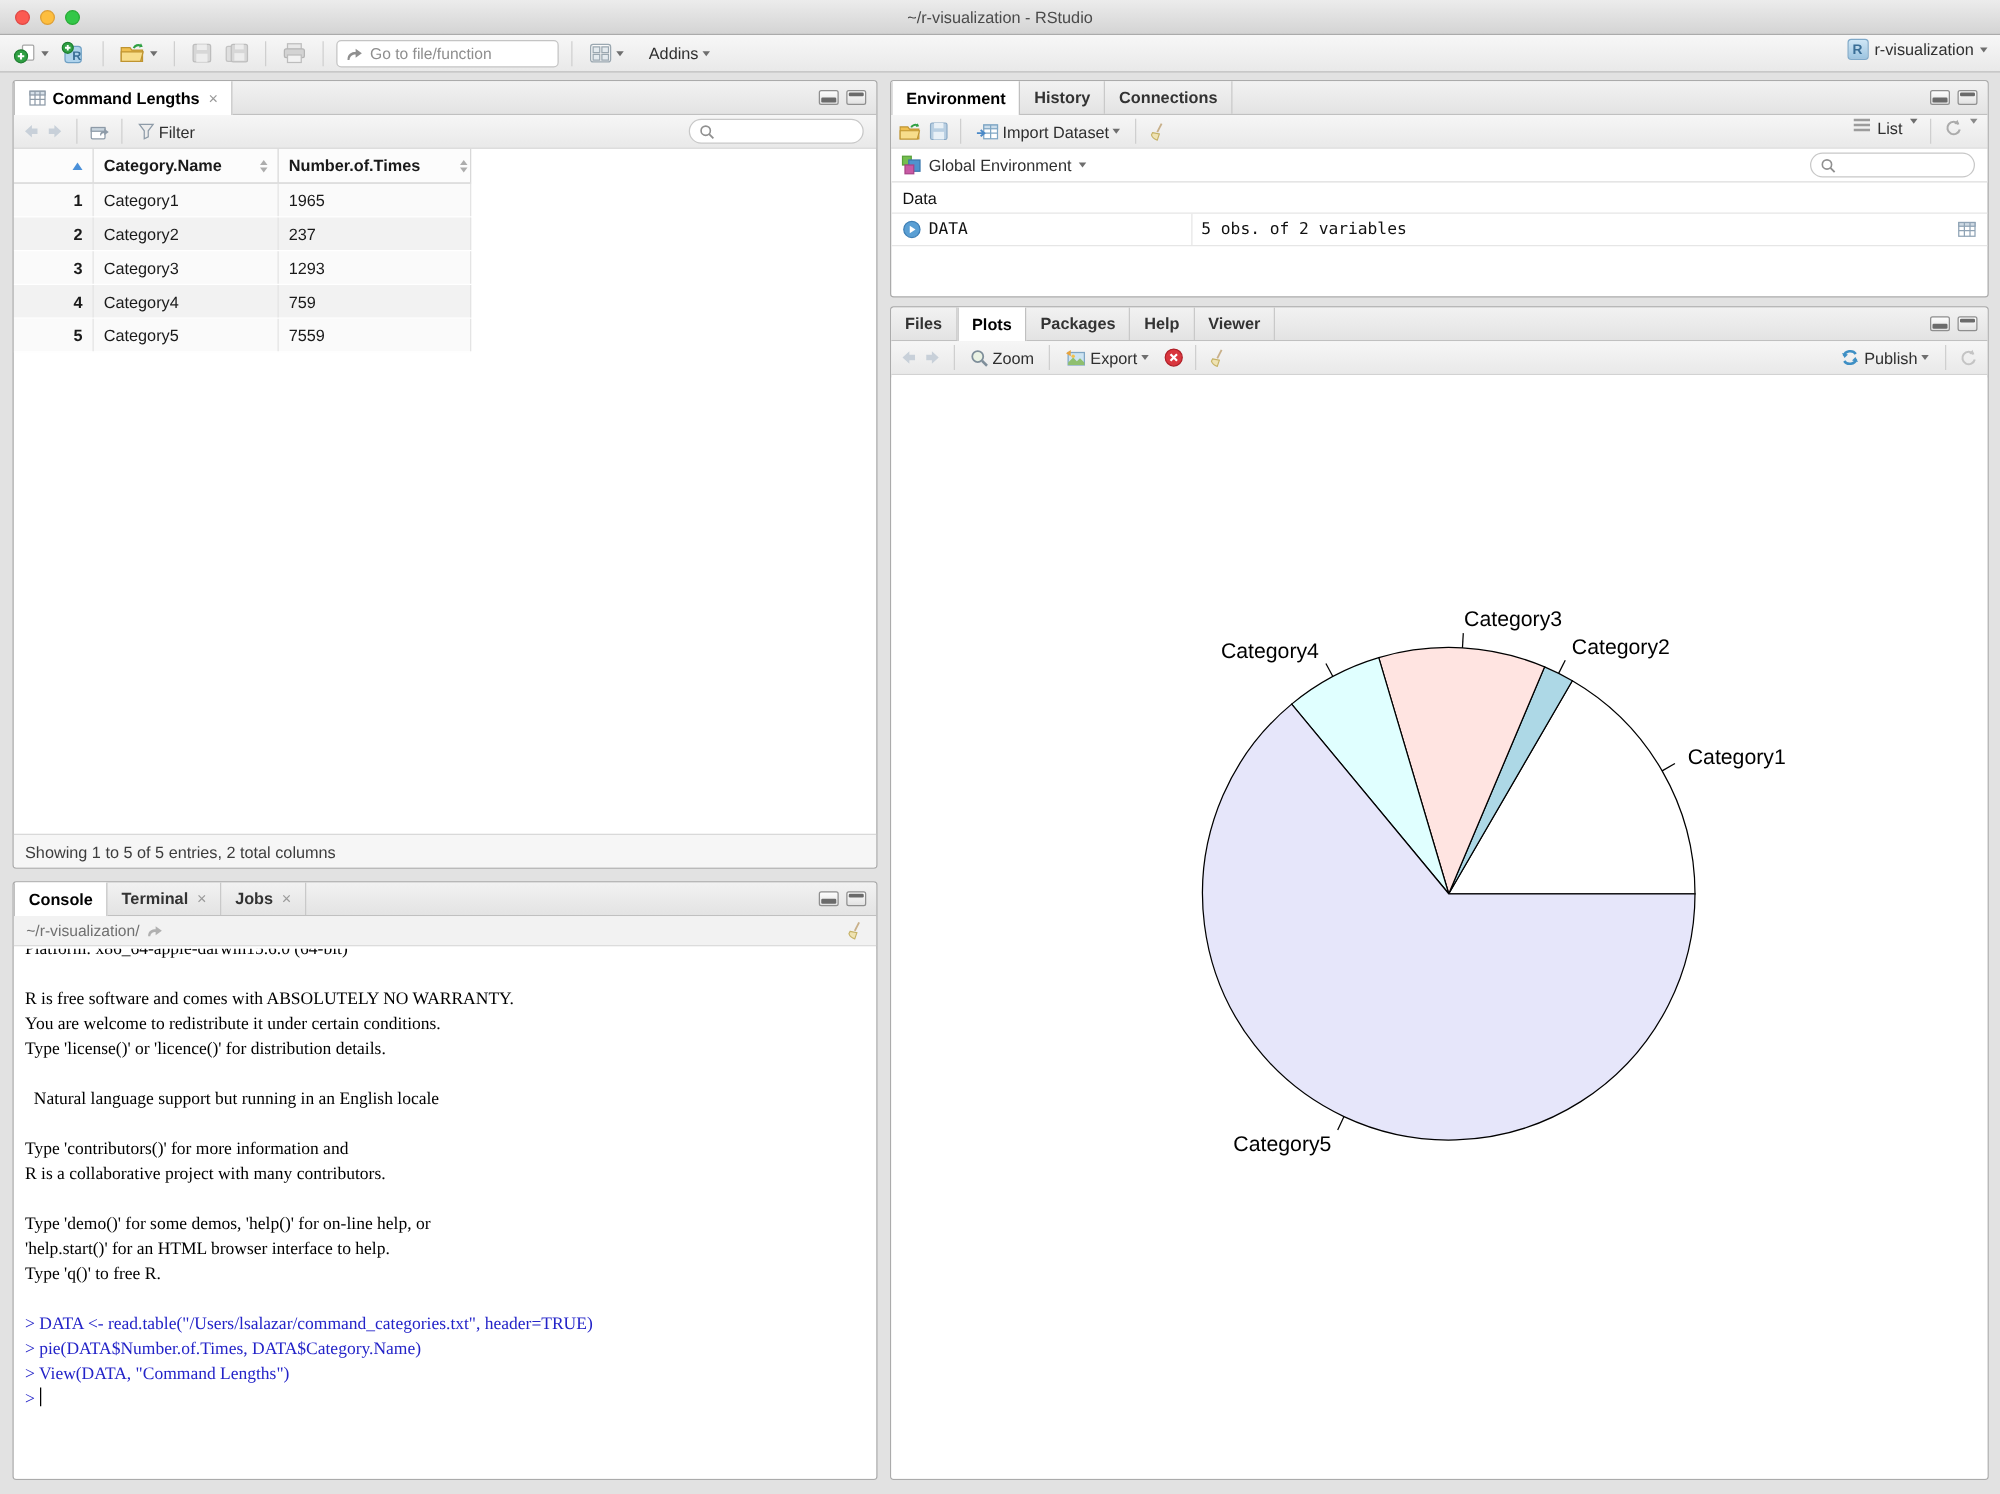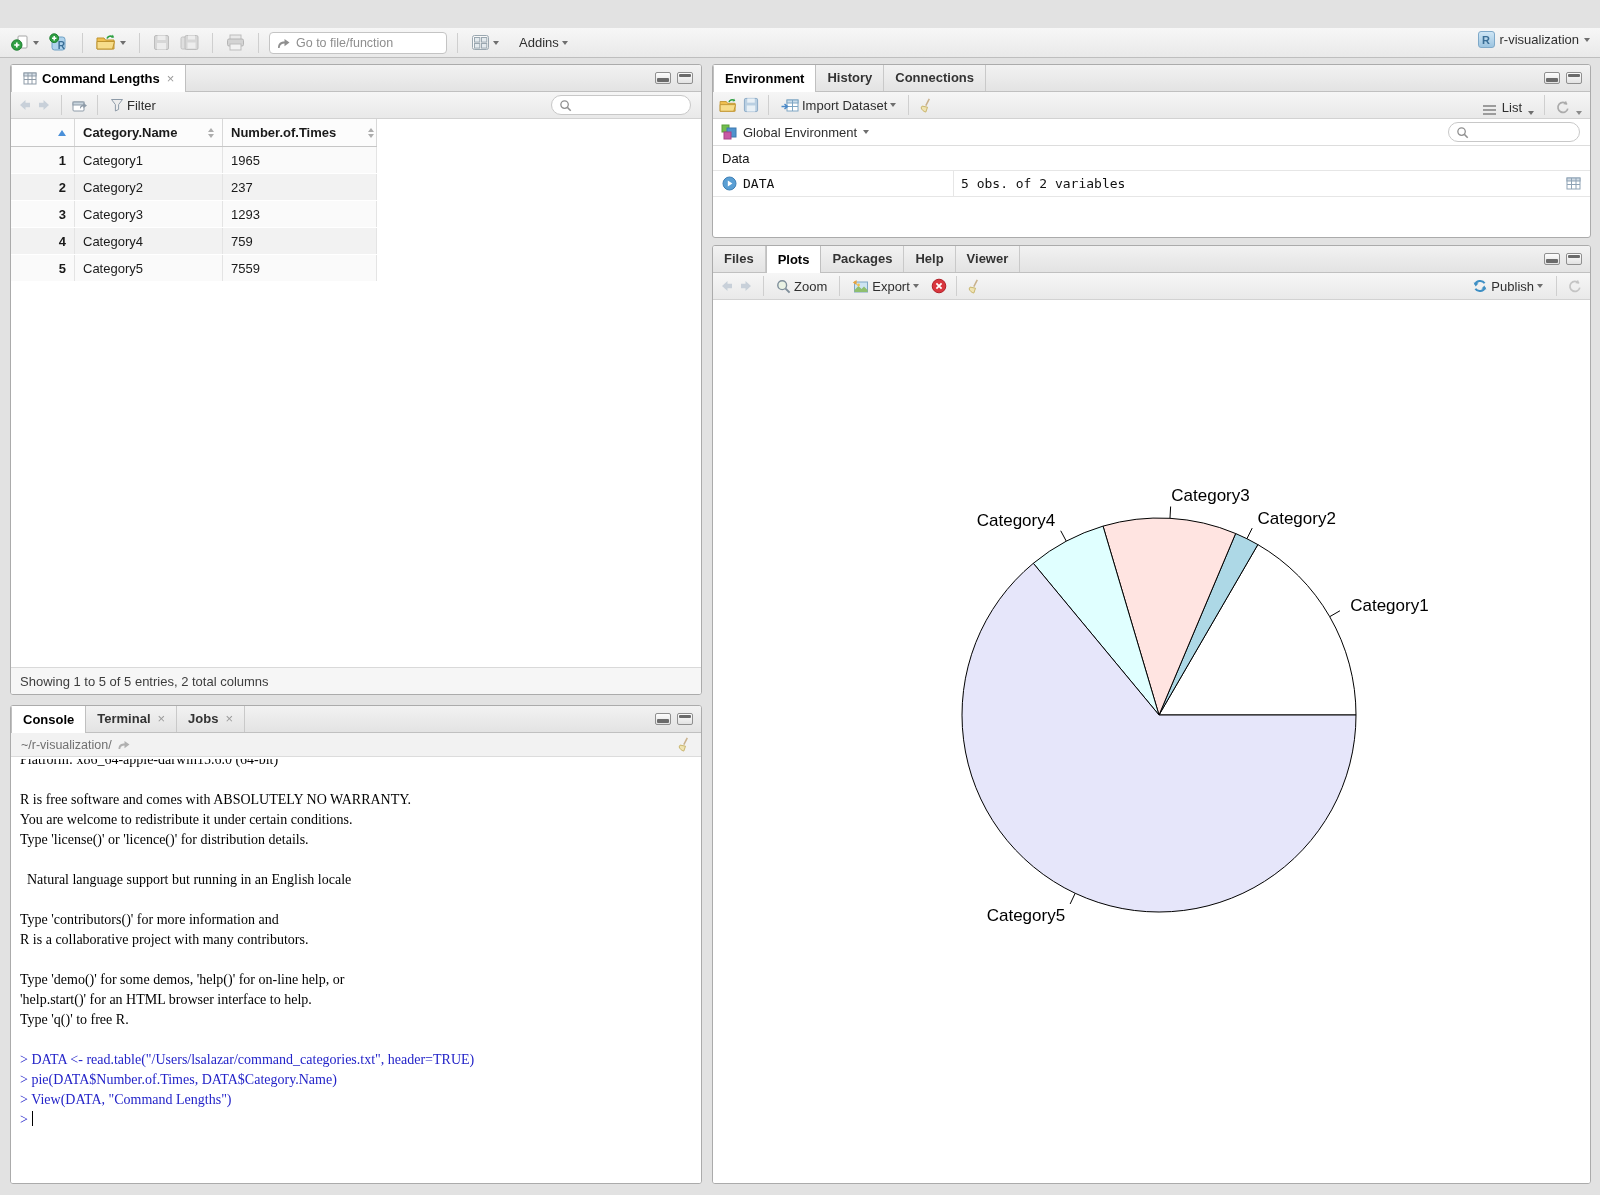--- a/index.html
+++ b/index.html
@@ -101,20 +101,28 @@
   .icon { display:inline-flex; align-items:center; justify-content:center; }
   .nav-dis { opacity:.95; }
   .listlines { display:inline-flex; flex-direction:column; gap:2.5px; }
   .listlines span { width:13px; height:1.6px; background:#9C9C9C; display:block; }
 </style>
 </head>
 <body>
 
 <div class="app">
 
+  <div class="titlebar">
+    <div class="traffic">
+      <div class="tl red"></div>
+      <div class="tl yellow"></div>
+      <div class="tl green"></div>
+    </div>
+    <div class="win-title">~/r-visualization - RStudio</div>
+  </div>
 
   <div class="main-toolbar">
     <div class="tb-group">
       <div class="tb-btn">
         <span class="icon">
           <svg width="19" height="18" viewBox="0 0 19 18">
               <rect x="7" y="2" width="9" height="12" rx="1" fill="#FFFFFF" stroke="#A6A6A6"></rect>
               <circle cx="5.8" cy="11" r="5.2" fill="#2FA043" stroke="#1E7E30"></circle>
               <path d="M5.8 8.4v5.2M3.2 11h5.2" stroke="#fff" stroke-width="1.7"></path>
             </svg>
@@ -426,21 +434,21 @@
         <span class="pt-label">Import Dataset</span>
         <span class="caret"></span>
       </div>
       <div class="tb-sep"></div>
       <span class="icon">
         <svg width="16" height="15" viewBox="0 0 16 16">
             <line x1="11.5" y1="1" x2="7.8" y2="8.2" stroke="#C8B08A" stroke-width="1.6"></line>
             <path d="M3.8 8.6 L9.6 9.8 L7.8 15 C5.2 14.4 3.4 12.4 2.8 10.6 Z" fill="#EFE3B2" stroke="#C6B267"></path>
           </svg>
       </span>
-      <div style="position:absolute; right:8px; display:flex; align-items:flex-end; gap:6px;">
+      <div style="position:absolute; right:8px; display:flex; align-items:flex-start; gap:6px;">
         <span class="listlines">
             <span></span>
             <span></span>
             <span></span>
           </span>
         <span class="pt-label">List</span>
         <span class="caret"></span>
         <div class="tb-sep"></div>
         <span class="icon">
           <svg width="15" height="15" viewBox="0 0 15 15">

